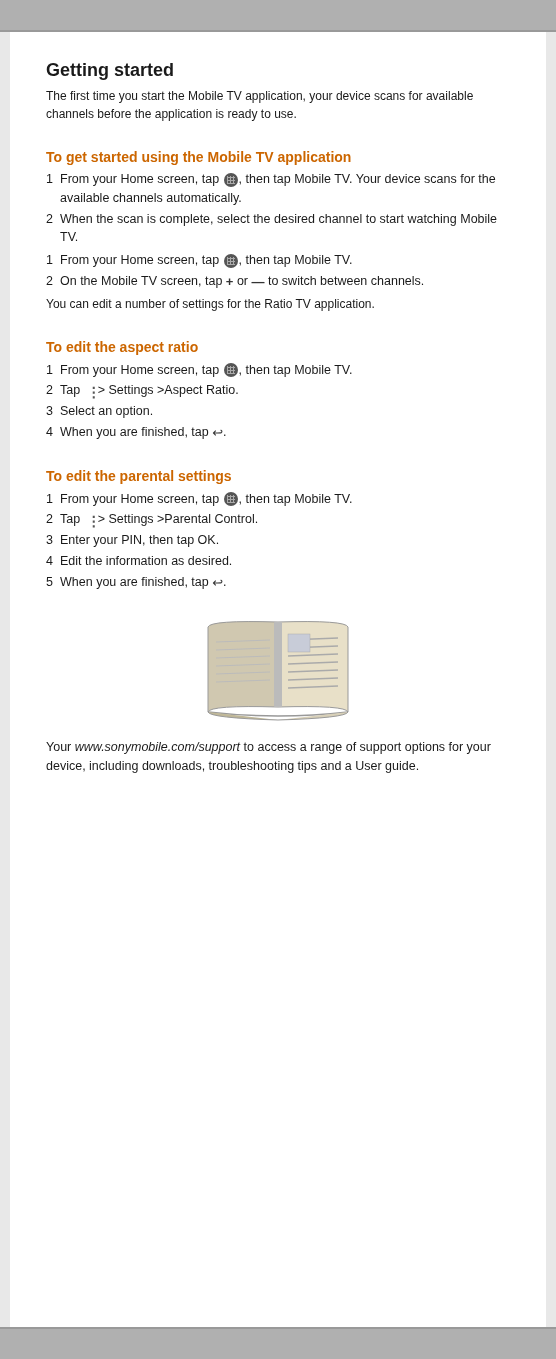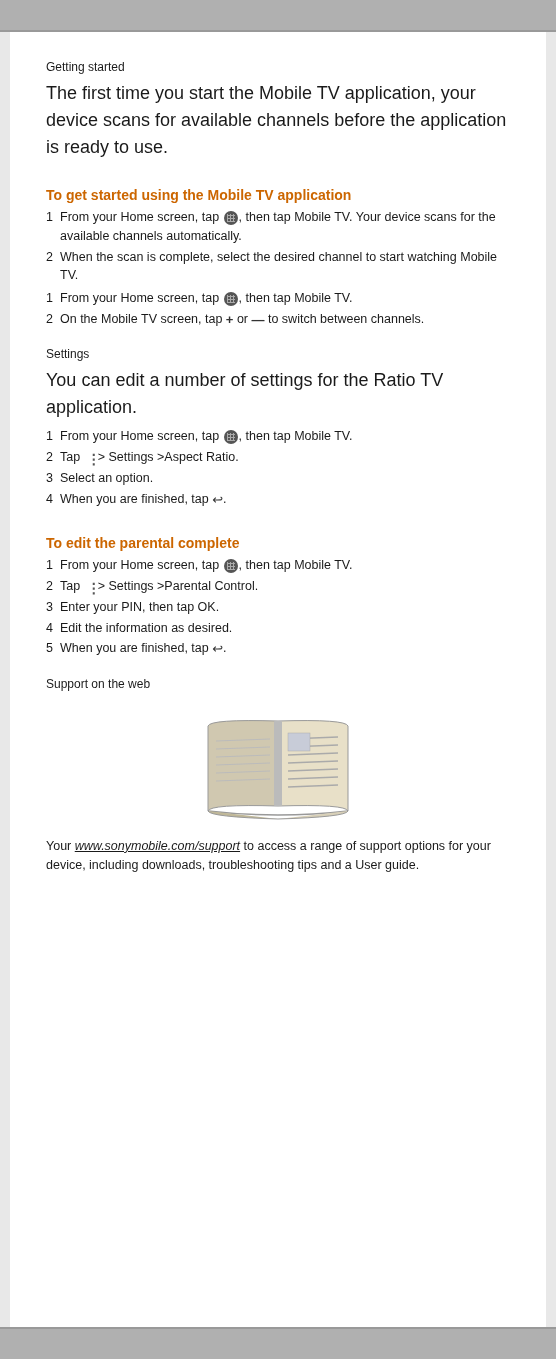--- a/index.html
+++ b/index.html
@@ -38,42 +38,42 @@
 
     .bottom-bar {
       height: 32px;
       background: #b0b0b0;
       border-top: 2px solid #999;
       flex-shrink: 0;
     }
 
     
     .section-heading {
-      font-size: 12px;
-      font-weight: normal;
+      font-size: 18px;
+      font-weight: bold;
       color: #1a1a1a;
       margin-bottom: 6px;
       margin-top: 18px;
     }
 
     .section-heading.first {
       margin-top: 0;
     }
 
     .subheading {
       font-size: 14px;
       font-weight: bold;
       color: #cc6600;
       margin-bottom: 4px;
       margin-top: 25px;
       line-height: 1.3;
     }
 
     .body-text {
-      font-size: 18px;
+      font-size: 12px;
       color: #1a1a1a;
       line-height: 1.5;
       margin-bottom: 6px;
     }
 
     .numbered-list {
       list-style: none;
       padding-left: 0;
       margin-bottom: 4px;
     }
@@ -188,21 +188,20 @@
     .support-text {
       font-size: 12.5px;
       color: #1a1a1a;
       line-height: 1.5;
     }
 
     .support-url {
       font-style: italic;
       color: #1a1a1a;
       font-weight: normal;
-      text-decoration: underline;
     }
   </style>
 </head>
 <body>
 
 <div class="page-wrapper">
   <div class="top-bar"></div>
 
   <div class="content-area">
 
@@ -227,44 +226,46 @@
       <li>
         <span class="num">1</span>
         From your Home screen, tap <span class="icon-grid"></span>, then tap Mobile TV.
       </li>
       <li>
         <span class="num">2</span>
         On the Mobile TV screen, tap <span class="icon-plus">+</span> or <span class="icon-minus">—</span> to switch between channels.
       </li>
     </ol>
 
-    <h2 class="section-heading">Settings</h2>
     <p class="body-text">You can edit a number of settings for the Ratio TV application.</p>
 
+    <h3 class="subheading">
+      <span>To edit the aspect ratio</span>
+    </h3>
     <ol class="numbered-list">
       <li>
         <span class="num">1</span>
         From your Home screen, tap <span class="icon-grid"></span>, then tap Mobile TV.
       </li>
       <li>
         <span class="num">2</span>
         Tap <span class="icon-dots"></span>&gt; Settings &gt;Aspect Ratio.
       </li>
       <li>
         <span class="num">3</span>
         Select an option.
       </li>
       <li>
         <span class="num">4</span>
         When you are finished, tap <span class="icon-back">↩</span>.
       </li>
     </ol>
 
     <h3 class="subheading">
-      <span>To edit the parental complete</span>
+      <span>To edit the parental settings</span>
     </h3>
     <ol class="numbered-list">
       <li>
         <span class="num">1</span>
         From your Home screen, tap <span class="icon-grid"></span>, then tap Mobile TV.
       </li>
       <li>
         <span class="num">2</span>
         Tap <span class="icon-dots"></span>&gt; Settings &gt;Parental Control.
       </li>
@@ -275,21 +276,20 @@
       <li>
         <span class="num">4</span>
         Edit the information as desired.
       </li>
       <li>
         <span class="num">5</span>
         When you are finished, tap <span class="icon-back">↩</span>.
       </li>
     </ol>
 
-    <h2 class="section-heading">Support on the web</h2>
 
     <div class="book-container">
       <svg class="book-svg" viewBox="0 0 160 110" xmlns="http://www.w3.org/2000/svg">
 
         <path d="M10,15 Q12,8 80,10 L80,95 Q12,93 10,100 Z" fill="#d0c8b0" stroke="#999" stroke-width="1"></path>
 
         <path d="M80,10 Q148,8 150,15 L150,100 Q148,93 80,95 Z" fill="#e8e0c8" stroke="#999" stroke-width="1"></path>
 
         <rect x="76" y="10" width="8" height="85" fill="#bbb" rx="1"></rect>
 

